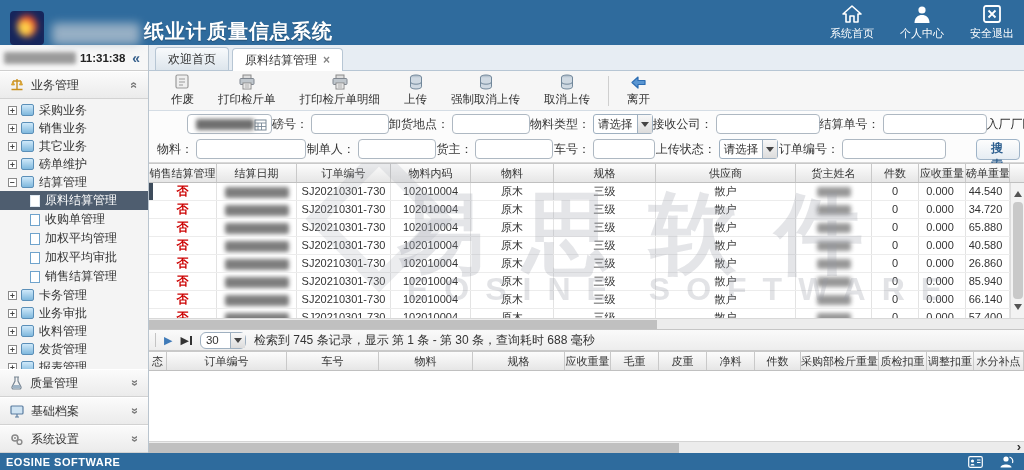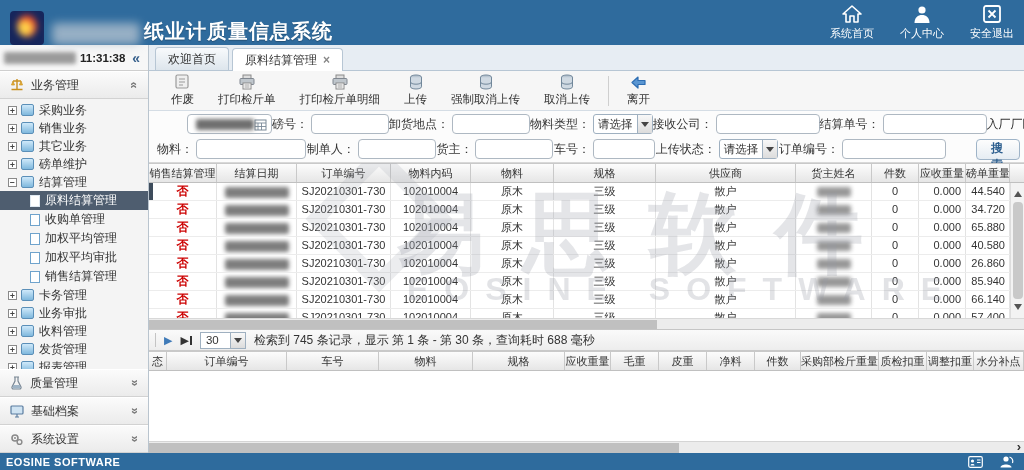--- a/index.html
+++ b/index.html
@@ -75,21 +75,21 @@
 
   
   .grid1{flex:0 0 167px;display:flex;flex-direction:column;position:relative;overflow:hidden;border-bottom:1px solid #c5c5c5;}
   .ghead{height:20px;display:flex;flex:0 0 20px;background:linear-gradient(#fcfcfc,#e6e6e6);border-top:1px solid #c9c9c9;border-bottom:1px solid #c0c0c0;}
   .gh{font-size:11px;color:#333;text-align:center;line-height:19px;border-right:1px solid #c9c9c9;white-space:nowrap;overflow:hidden;flex:0 0 auto;}
   .gbody{flex:1;overflow:hidden;position:relative;display:flex;}
   .grows{flex:1;min-width:0;}
   .grow{height:18px;display:flex;border-bottom:1px solid #ececec;position:relative;}
   .grow.first:before{content:"";position:absolute;left:0;top:0;width:4px;height:100%;background:#3e4c5c;}
   .gc{font-size:11px;line-height:17px;text-align:center;border-right:1px solid #e3e3e3;white-space:nowrap;overflow:hidden;flex:0 0 auto;}
-  .gc.r{text-align:right;padding-right:4px;}
+  .gc.r{padding-right:4px;}
   .gc.red{color:#c00;font-weight:bold;font-size:12px;}
   .cblur{display:inline-block;width:64px;height:11px;background:#7e7e7e;border-radius:2px;filter:blur(2px);vertical-align:middle;}
   .cblur.sm{width:34px;height:10px;background:#989898;}
   .vscroll{flex:0 0 14px;background:#f3f3f3;border-left:1px solid #ddd;display:flex;flex-direction:column;align-items:center;}
   .varr{width:0;height:0;border:4px solid transparent;margin:4px 0;}
   .varr.up{border-bottom:6px solid #555;}
   .varr.dn{border-top:6px solid #555;}
   .vthumb{flex:1;width:10px;background:#c9c9c9;border-radius:4px;margin:1px 0;}
   .hscroll{flex:0 0 11px;background:#ececec;border-top:1px solid #d8d8d8;position:relative;}
   .hthumb{position:absolute;left:0;top:1px;height:9px;background:#c0c0c0;}
@@ -97,21 +97,21 @@
   .wm .cn{position:absolute;left:248px;top:12px;font-size:88px;font-weight:bold;letter-spacing:38px;color:rgba(150,156,166,.26);white-space:nowrap;}
   .wm .en{position:absolute;left:258px;top:108px;font-size:32px;font-weight:bold;letter-spacing:16px;color:rgba(150,156,166,.28);white-space:nowrap;}
   .wm .diamond{position:absolute;left:178px;top:4px;width:104px;height:104px;border:15px solid rgba(160,166,176,.20);transform:rotate(45deg);}
 
   
   .pager{flex:0 0 21px;background:linear-gradient(#fafafa,#ededed);border-bottom:1px solid #c9c9c9;display:flex;align-items:center;padding-left:6px;gap:8px;}
   .pesep{width:1px;height:14px;background:#c4c4c4;}
   .picon{font-size:11px;color:#3f7ab8;cursor:pointer;line-height:1;}
   .picon.last{color:#333;}
   .picon.last:after{content:"";display:inline-block;width:2px;height:9px;background:#333;margin-left:1px;vertical-align:-1px;}
-  .psel{width:46px;height:17px;border:1px solid #9fb0c0;border-radius:0;background:#fff;display:flex;align-items:center;cursor:pointer;}
+  .psel{width:46px;height:17px;border:1px solid #9fb0c0;border-radius:6px;background:#fff;display:flex;align-items:center;cursor:pointer;}
   .psel .sval{flex:1;padding-left:5px;font-size:11.5px;}
   .psel .sarr{width:15px;height:15px;border-left:1px solid #9fb0c0;background:linear-gradient(#f8f8f8,#dcdcdc);display:flex;align-items:center;justify-content:center;}
   .psel .sarr:before{content:"";border:4px solid transparent;border-top:5px solid #444;margin-top:4px;}
   .pinfo{font-size:12px;color:#333;}
 
   
   .grid2{flex:1;display:flex;flex-direction:column;min-height:0;}
   .g2body{flex:1;background:#fff;}
   .hscroll2{flex:0 0 12px;background:#ececec;border-top:1px solid #d5d5d5;position:relative;}
   .hthumb2{position:absolute;left:0;top:1px;height:10px;background:#c0c0c0;width:530px;}

